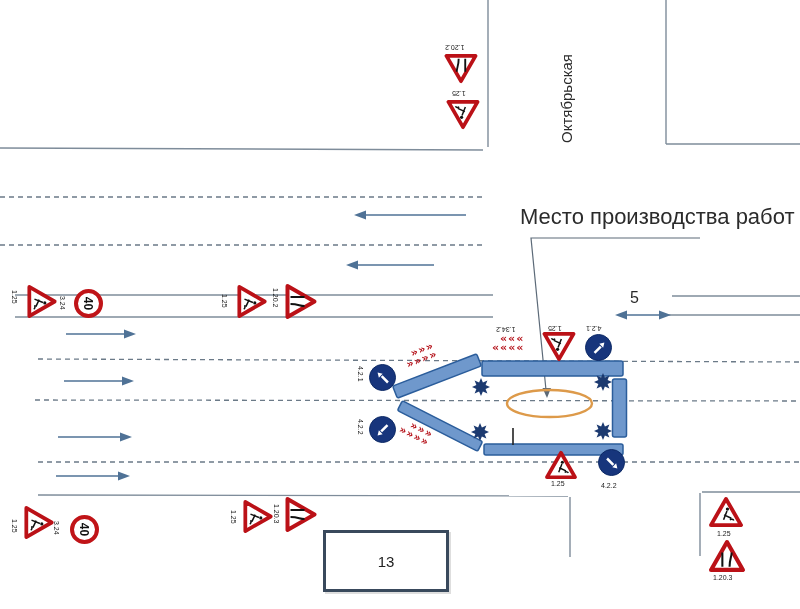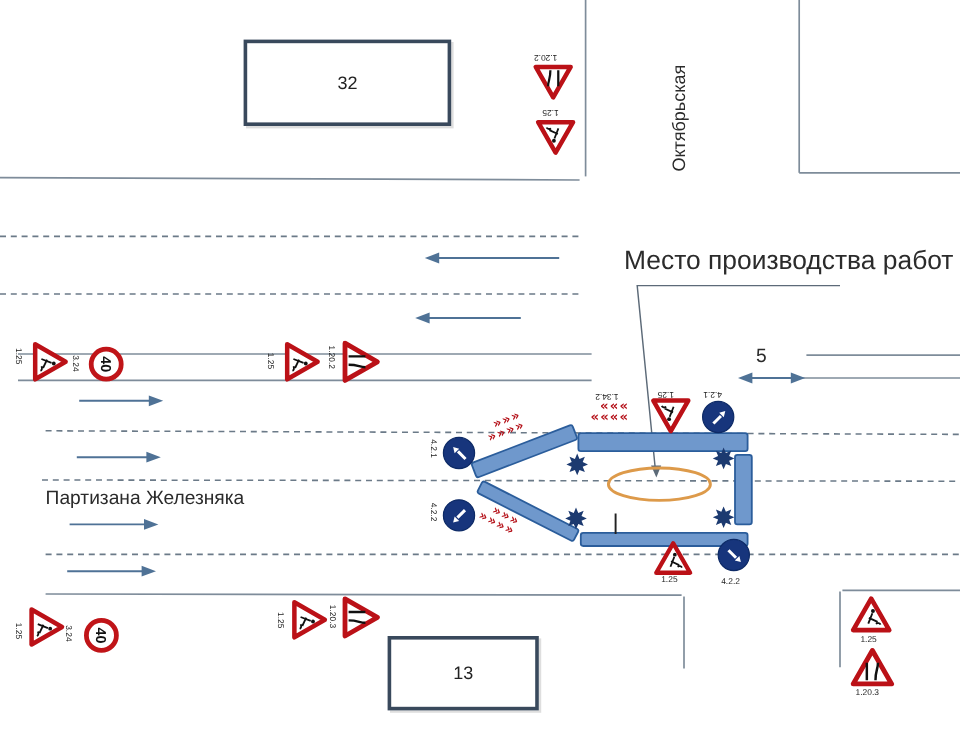--- a/index.html
+++ b/index.html
@@ -119,28 +119,24 @@
       <polygon points="18,3 33.5,30 2.5,30" fill="#fff" stroke="#bb1117" stroke-width="4" stroke-linejoin="round"></polygon>
       <circle cx="19.5" cy="13.5" r="1.7" fill="#111"></circle>
       <path d="M19,15.5 L15.5,24.5 M16,19.5 L23.5,23 M22,24.5 c1.5,-1 3.5,-0.5 4,0.8" stroke="#111" stroke-width="1.6" fill="none"></path>
     </symbol>
     <symbol id="tri-narrow" viewBox="0 0 36 33">
       <polygon points="18,3 33.5,30 2.5,30" fill="#fff" stroke="#bb1117" stroke-width="4" stroke-linejoin="round"></polygon>
       <path d="M13.5,13 V27 M22.5,13 c0,5 -2,6 -2,14" stroke="#111" stroke-width="2" fill="none"></path>
     </symbol>
   </svg>
 
-  <div class="building" style="left:203px;top:33px;width:167px;height:66px;">
-    <span>32</span>
-  </div>
   <div class="building" style="left:323px;top:530px;width:120px;height:56px;">
     <span>13</span>
   </div>
 
-  <div class="txt" style="left:38px;top:407px;font-size:16px;">Партизана Железняка</div>
   <div class="txt" style="left:510px;top:90px;width:112px;font-size:15px;text-align:center;transform:rotate(-90deg);">Октябрьская</div>
   <div class="txt" style="left:520px;top:204px;font-size:22px;">Место производства работ</div>
   <div class="txt" style="left:630px;top:289px;font-size:16px;">5</div>
 
   <div class="lbl lbl180" style="left:445px;top:43px;">1.20.2</div>
   <svg class="tri rot180" style="left:444px;top:53px;" width="34" height="31">
       <use href="#tri-narrow"></use>
     </svg>
   <div class="lbl lbl180" style="left:452px;top:89px;">1.25</div>
   <svg class="tri rot180" style="left:446px;top:99px;" width="34" height="31">

